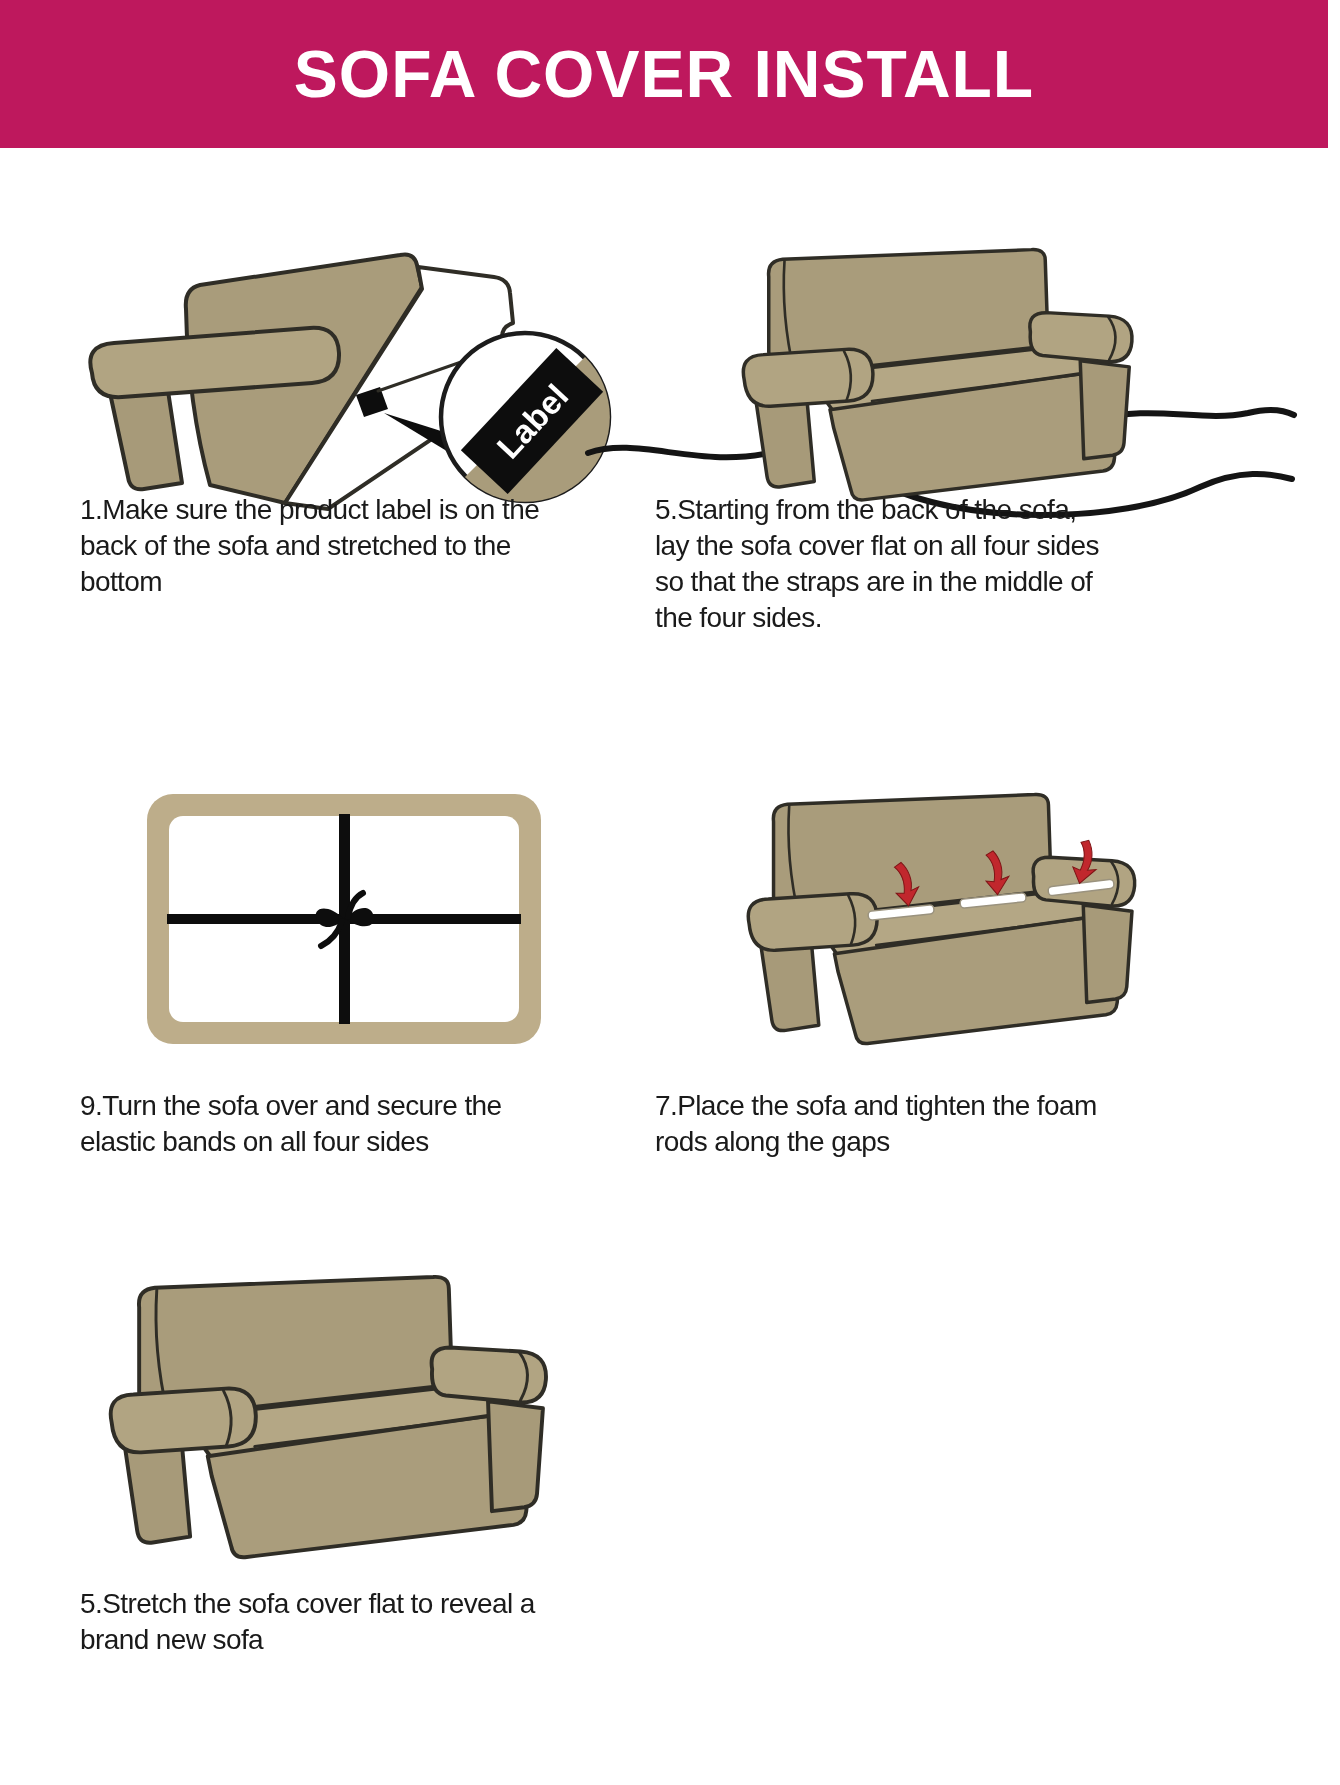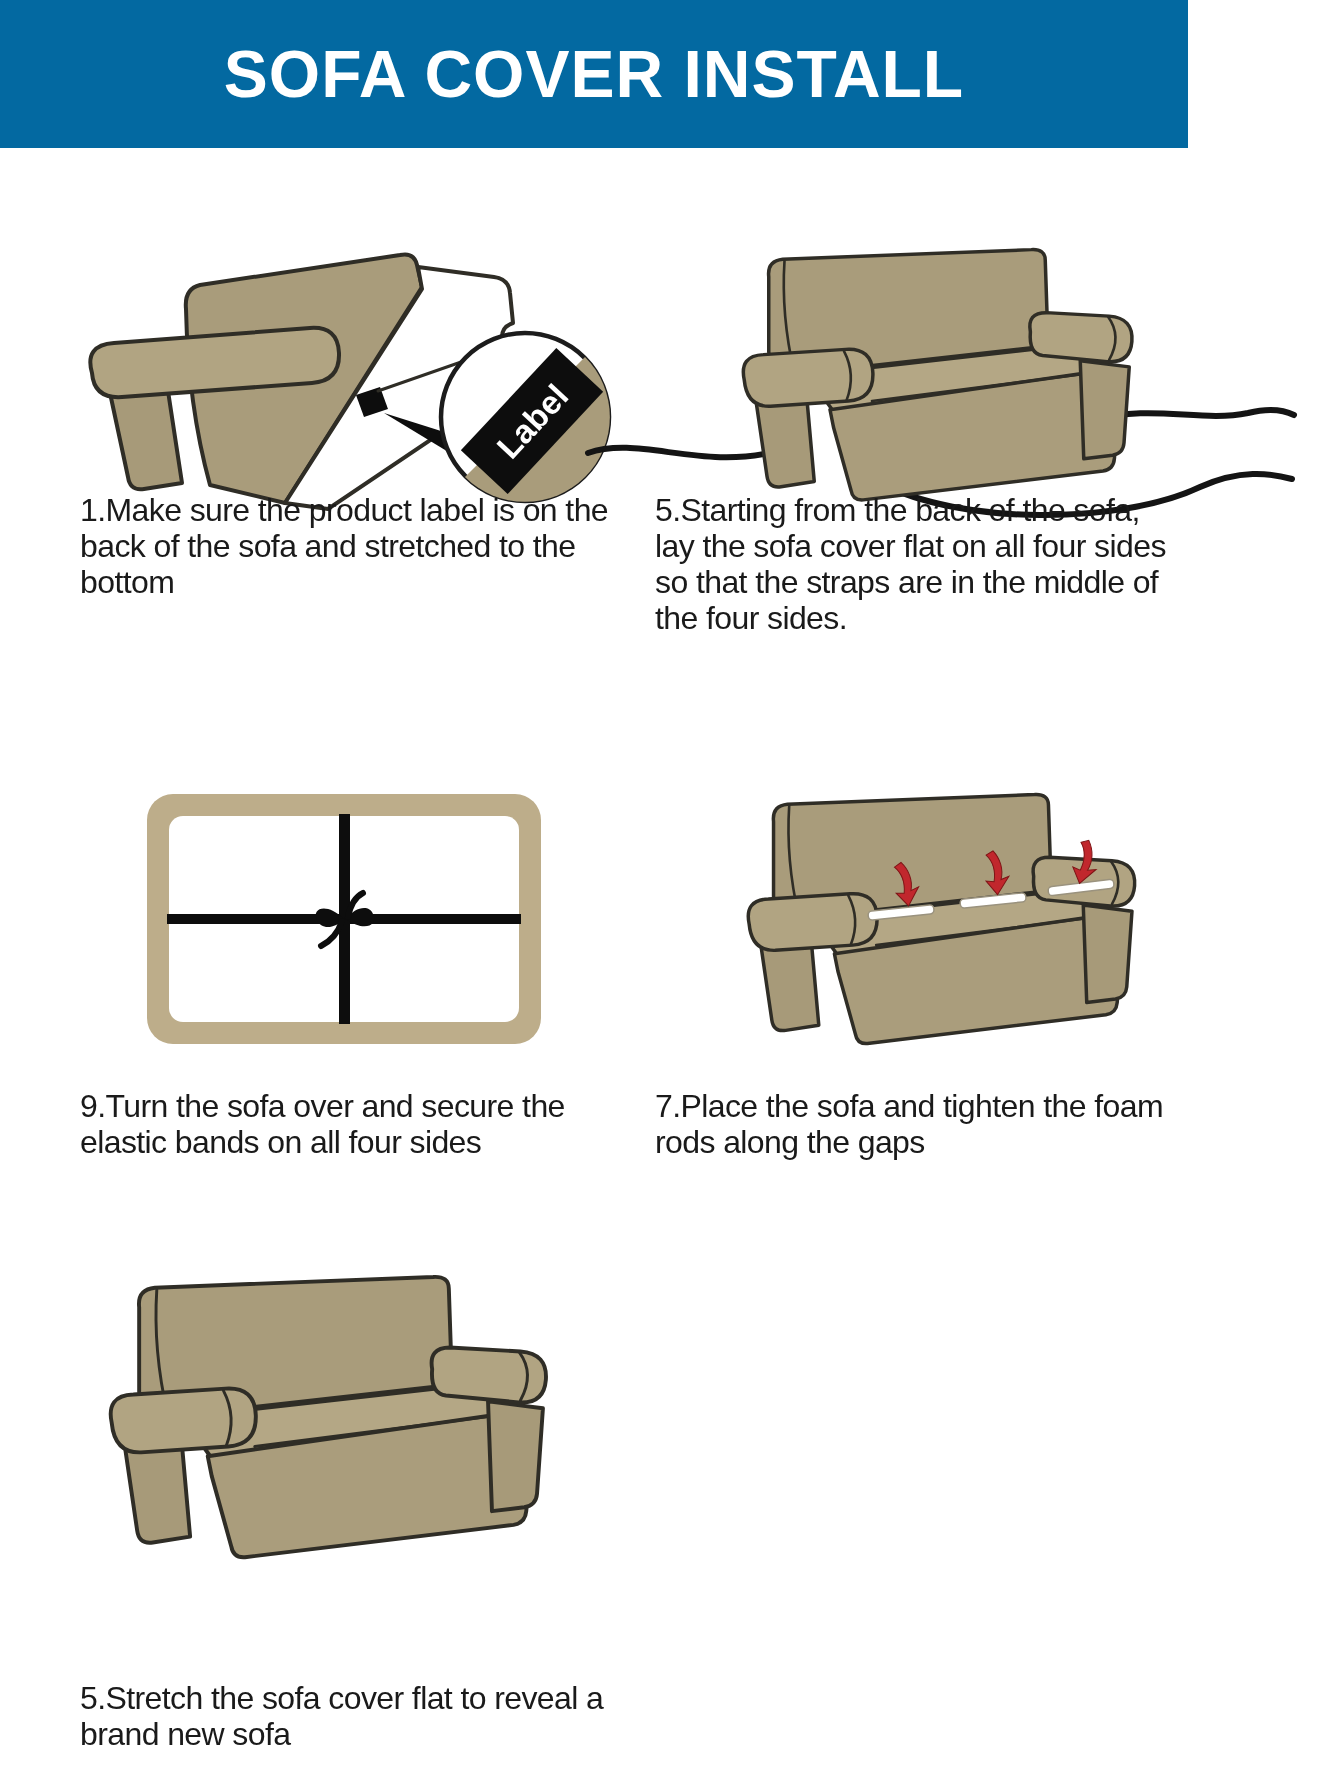--- a/index.html
+++ b/index.html
@@ -5,36 +5,36 @@
   html,body { margin:0; padding:0; background:#ffffff; }
   .page {
     position:relative;
     width:1340px; height:1785px;
     margin:0 auto;
     background:#ffffff;
     font-family:"Liberation Sans", sans-serif;
     overflow:hidden;
   }
   .header {
-    position:absolute; left:0; top:0; width:1188px; height:148px;
-    background:#0369a1;
+    position:absolute; left:0; top:0; width:1328px; height:148px;
+    background:#be185d;
     display:flex; align-items:center; justify-content:center;
   }
   .header .title {
     color:#ffffff;
     font-size:66px;
     font-weight:700;
     letter-spacing:1px;
     white-space:nowrap;
   }
   .illus { position:absolute; }
   .step-text {
     position:absolute;
     color:#1a1a1a;
-    font-size:32px;
+    font-size:28px;
     letter-spacing:-0.6px;
     line-height:36px;
     white-space:pre-line;
   }
   .ln { stroke:#2f2d26; stroke-width:4; stroke-linejoin:round; stroke-linecap:round; }
   .thin { stroke:#2f2d26; stroke-width:3; fill:none; stroke-linecap:round; }
   .cord { stroke:#141414; stroke-width:6; fill:none; stroke-linecap:round; }
   .band { fill:#0d0d0d; }
   .rod  { fill:#ffffff; stroke:#9a927e; stroke-width:1.5; }
   .label-text { font:600 33px "Liberation Sans", sans-serif; fill:#ffffff; }
@@ -146,16 +146,16 @@
 lay the sofa cover flat on all four sides
 so that the straps are in the middle of
 the four sides.</div>
 
   <div class="step-text" style="left:80px; top:1088px; width:560px;">9.Turn the sofa over and secure the
 elastic bands on all four sides</div>
 
   <div class="step-text" style="left:655px; top:1088px; width:600px;">7.Place the sofa and tighten the foam
 rods along the gaps</div>
 
-  <div class="step-text" style="left:80px; top:1680px; width:560px;">5.Stretch the sofa cover flat to reveal a
+  <div class="step-text" style="left:80px; top:1586px; width:560px;">5.Stretch the sofa cover flat to reveal a
 brand new sofa</div>
 
 </div>
 
 </body></html>

